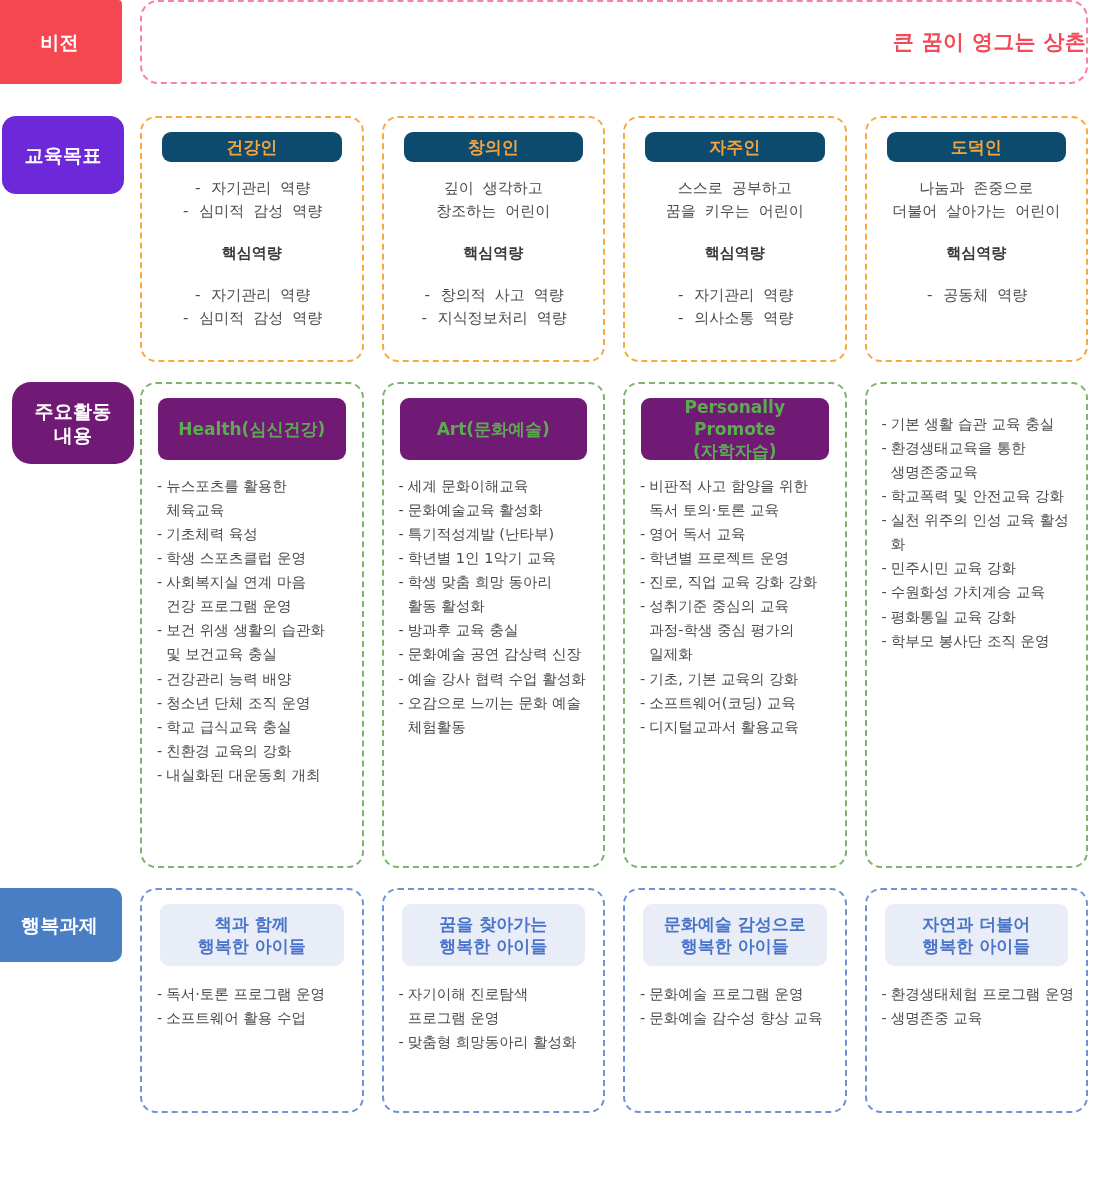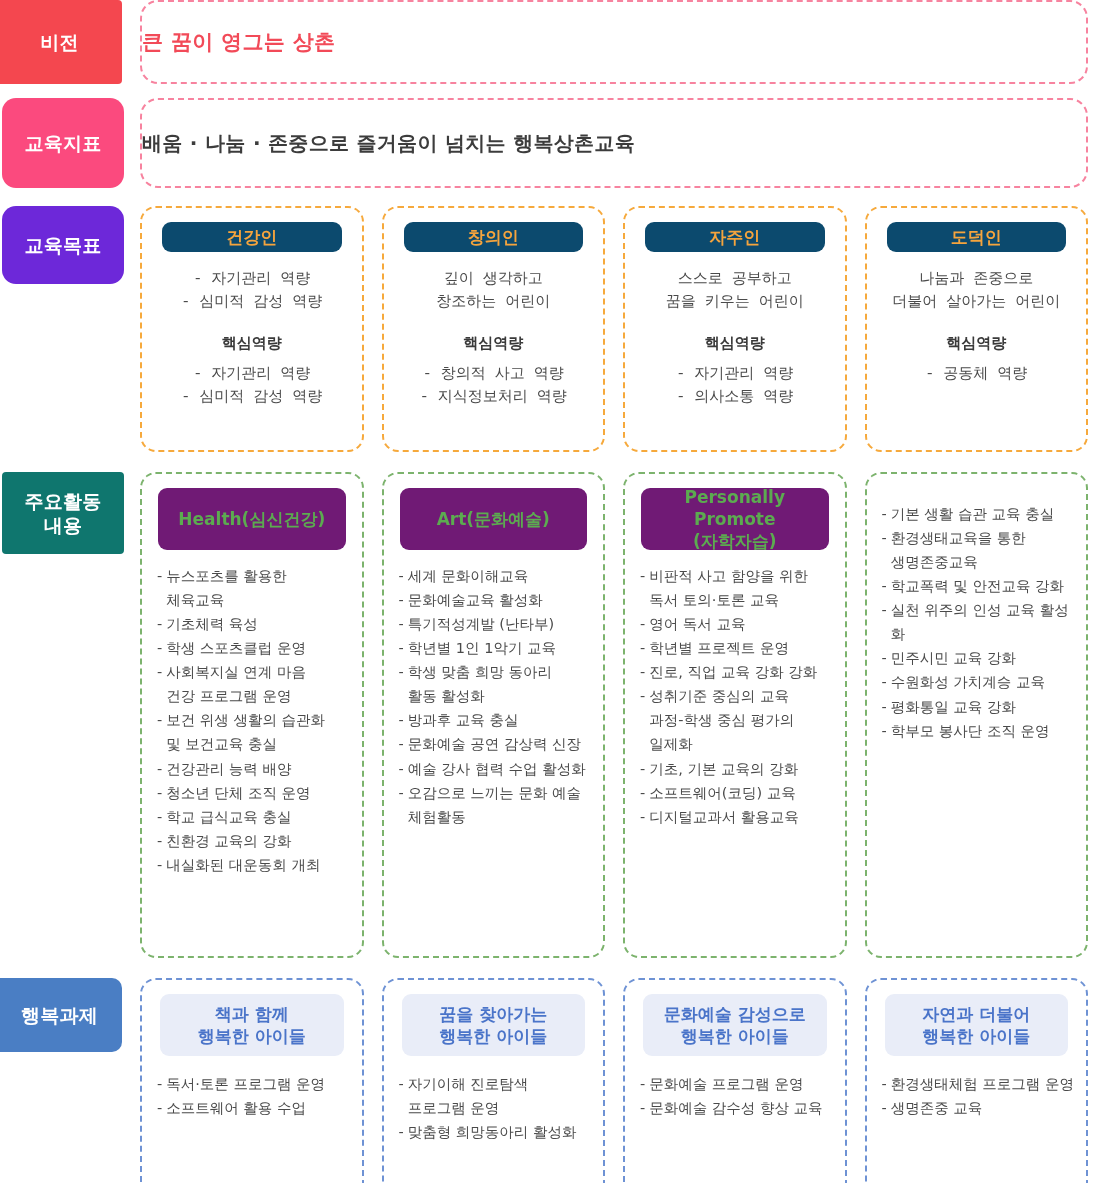--- a/index.html
+++ b/index.html
@@ -28,32 +28,32 @@
     display: flex;
     align-items: center;
     justify-content: center;
     text-align: center;
     line-height: 1.28;
     letter-spacing: .2px;
   }
   .chip-vision   { width: 125px; height: 84px;  background: #f4474f; border-radius: 0 4px 4px 0; font-size: 19px; margin-left: -3px; }
   .chip-index    { width: 122px; height: 90px;  background: #fb4a7e; border-radius: 14px; margin-left: 2px; font-size: 19px; }
   .chip-goal     { width: 122px; height: 78px;  background: #6d28d9; border-radius: 14px; margin-left: 2px; font-size: 19px; }
-  .chip-activity { width: 122px; height: 82px;  background: #0f766e; border-radius: 4px; margin-left: 2px; font-size: 19px; }
+  .chip-activity { width: 122px; height: 82px;  background: #701a75; border-radius: 19px; margin-left: 12px; font-size: 19px; }
   .chip-task     { width: 125px; height: 74px;  background: #4a7ec4; border-radius: 0 10px 10px 0; margin-left: -3px; font-size: 19px; }
 
   
   .banner {
     flex: 1;
     margin-right: 12px;
     border: 2px dashed #f7839f;
     border-radius: 18px;
     display: flex;
     align-items: center;
-    justify-content: flex-start;
+    justify-content: flex-end;
     text-align: center;
   }
   .banner-vision { height: 84px; }
   .banner-index  { height: 90px; }
   .vision-text {
     color: #f24a58;
     font-size: 21px;
     font-weight: bold;
     letter-spacing: .3px;
   }
@@ -100,21 +100,21 @@
     font-size: 15px;
     line-height: 1.55;
     color: #4a4a4a;
     margin-top: 16px;
     font-family: Liberation Mono, monospace;
   }
   .goal-body .core {
     font-weight: bold;
     color: #3a3a3a;
     margin-top: 18px;
-    margin-bottom: 7px;
+    margin-bottom: 19px;
   }
   .goal-line { white-space: nowrap; }
 
   .bullets {
     margin-top: 14px;
     font-size: 14.5px;
     line-height: 1.66;
     color: #4a4a4a;
     padding-left: 3px;
   }
@@ -135,28 +135,20 @@
     <div class="rail">
       <div class="chip chip-vision">비전</div>
     </div>
     <div class="banner banner-vision">
       <span class="vision-text">큰 꿈이 영그는 상촌</span>
     </div>
   </div>
 
   <div class="gap-14"></div>
 
-  <div class="row">
-    <div class="rail">
-      <div class="chip chip-index">교육지표</div>
-    </div>
-    <div class="banner banner-index">
-      <span class="index-text">배움 · 나눔 · 존중으로 즐거움이 넘치는 행복상촌교육</span>
-    </div>
-  </div>
 
   <div class="gap-18"></div>
 
   <div class="row">
     <div class="rail">
       <div class="chip chip-goal">교육목표</div>
     </div>
     <div class="cols" id="goal-cols">
         <div class="col col-goal">
           <div class="hdr hdr-goal">건강인</div>

